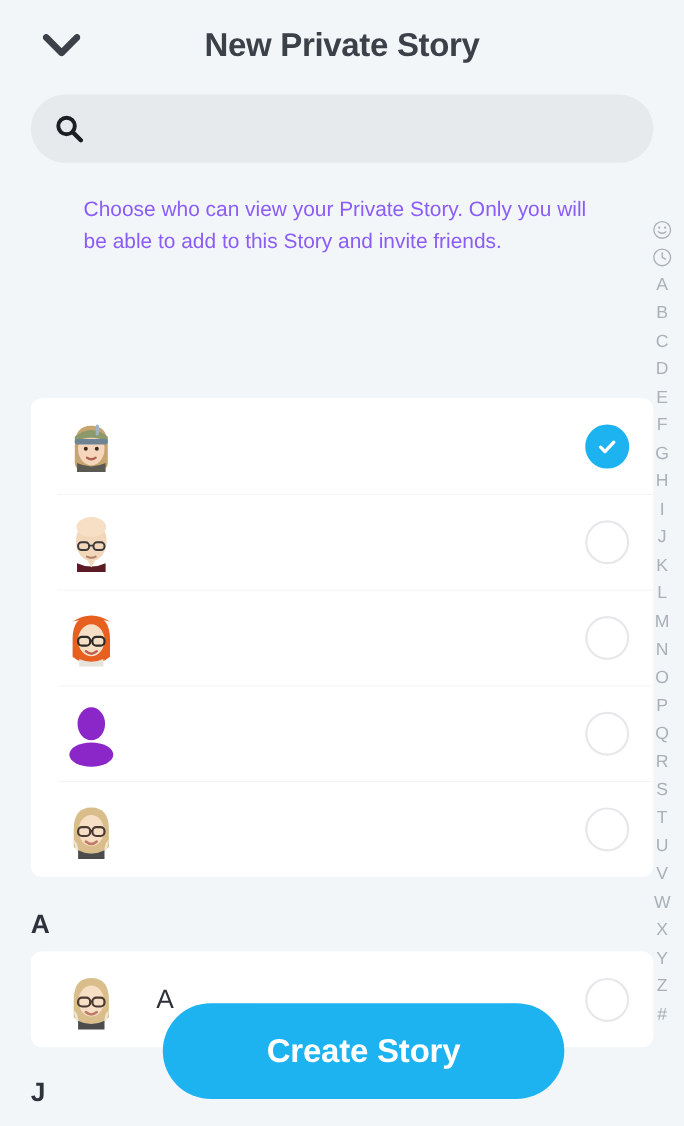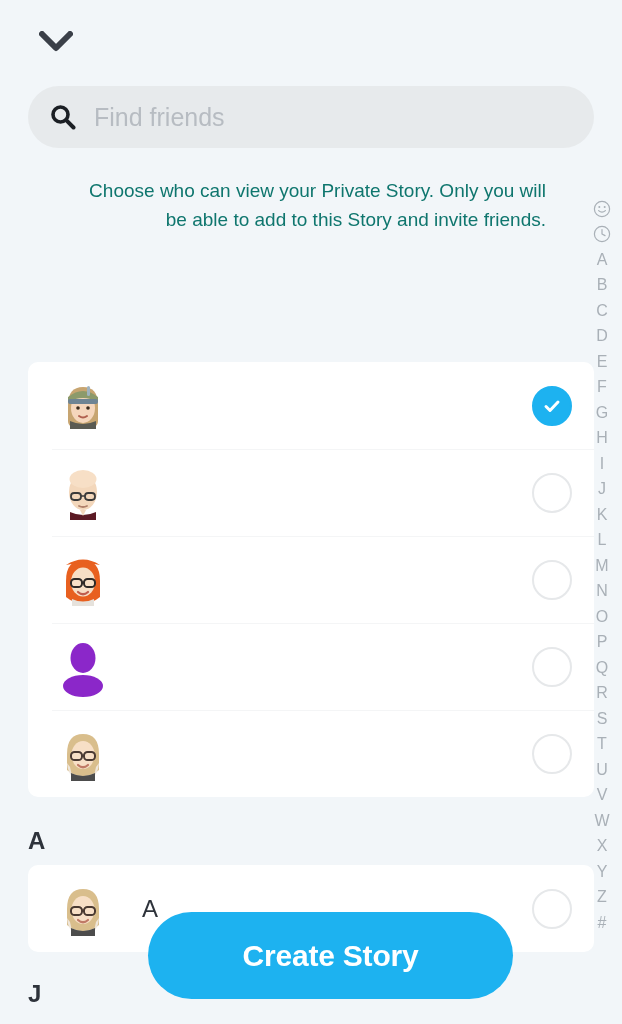--- a/index.html
+++ b/index.html
@@ -74,24 +74,24 @@
   }
   .search-input::placeholder {
     color: #B7BCC2;
     opacity: 1;
   }
 
   
   .description {
     margin: 28px auto 0 auto;
     width: 470px;
-    text-align: right;
+    text-align: left;
     font-size: 19px;
     line-height: 29px;
-    color: #0f766e;
+    color: #8b5cf6;
   }
 
   
   .section-header {
     font-size: 24px;
     font-weight: bold;
     color: #2E333B;
     padding: 0 0 0 28px;
     margin-top: 26px;
     margin-bottom: 10px;
@@ -210,30 +210,30 @@
 </style>
 </head>
 <body>
 
 <div class="header">
   <div class="back-chevron">
     <svg width="34" height="22" viewBox="0 0 34 22">
       <path d="M3 3 L17 17 L31 3" stroke="#3B4049" stroke-width="6" stroke-linecap="round" stroke-linejoin="round" fill="none"></path>
     </svg>
   </div>
+  <div class="page-title">New Private Story</div>
 </div>
 
 <div class="search-wrap">
   <span class="search-icon">
     <svg width="26" height="26" viewBox="0 0 26 26">
       <circle cx="10.5" cy="10.5" r="7.5" stroke="#1B1F24" stroke-width="3.6" fill="none"></circle>
       <line x1="16.2" y1="16.2" x2="23.5" y2="23.5" stroke="#1B1F24" stroke-width="4" stroke-linecap="round"></line>
     </svg>
   </span>
-  <input class="search-input" type="text" placeholder="Find friends" style="">
 </div>
 
 <div class="description">Choose who can view your Private Story. Only you will be able to add to this Story and invite friends.</div>
 
 <div class="alpha-index">
   <div class="alpha-item icon-item">
     <svg width="18" height="18" viewBox="0 0 18 18">
       <circle cx="9" cy="9" r="7.6" stroke="#A9B0B7" stroke-width="1.2" fill="none"></circle>
       <circle cx="6.3" cy="7" r="1" fill="#A9B0B7"></circle>
       <circle cx="11.7" cy="7" r="1" fill="#A9B0B7"></circle>

